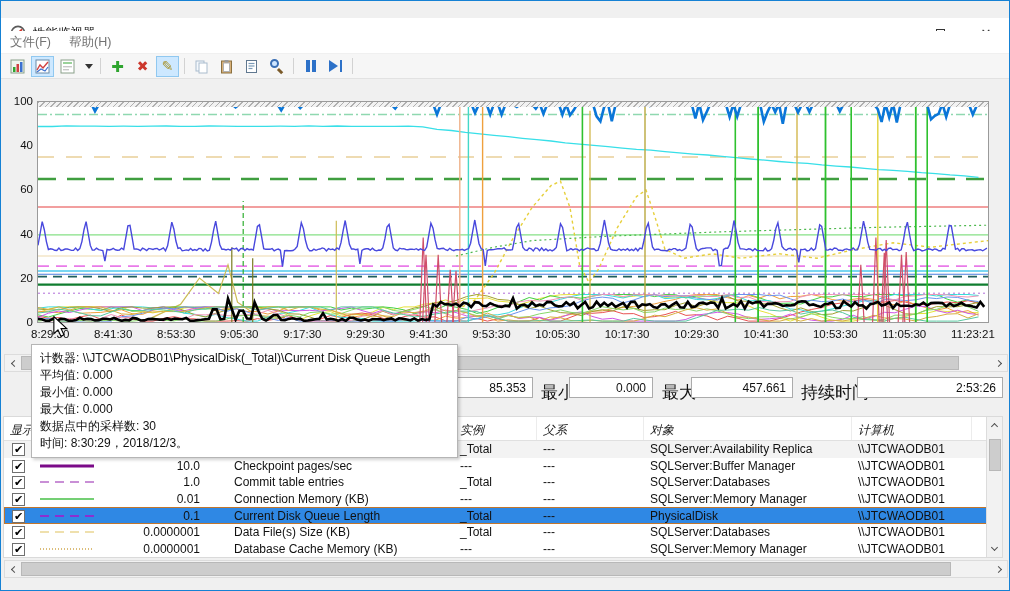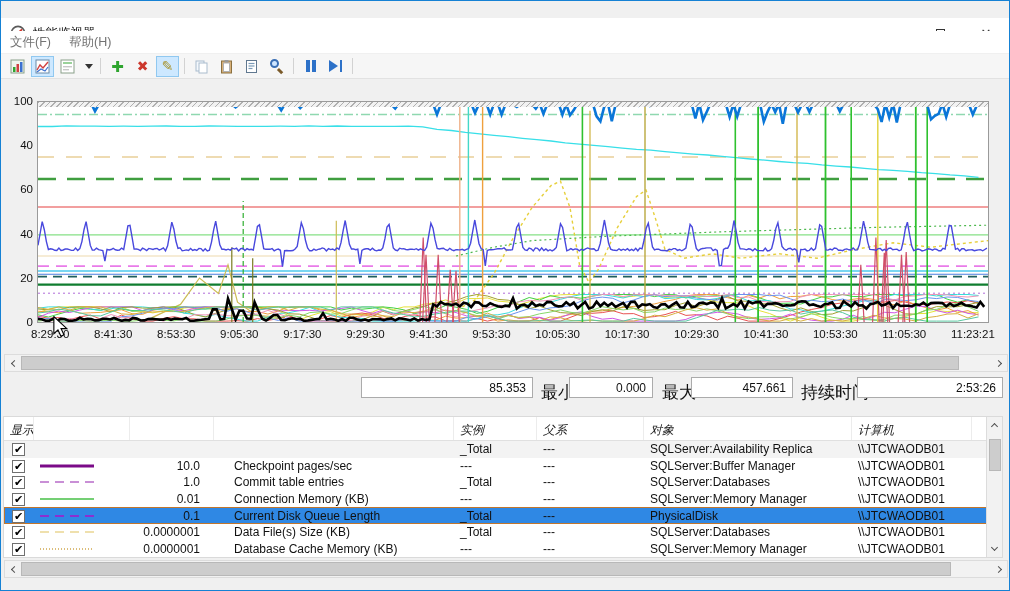--- a/index.html
+++ b/index.html
@@ -411,18 +411,26 @@
     <div class="hs-arrow">
         <span class="chev left"></span>
       </div>
     <div class="hs-thumb" style="width:930px;"></div>
     <div style="flex:1"></div>
     <div class="hs-arrow">
         <span class="chev right"></span>
       </div>
   </div>
 
+  <div class="tooltip">
+    <div>计数器: \\JTCWAODB01\PhysicalDisk(_Total)\Current Disk Queue Length</div>
+    <div>平均值: 0.000</div>
+    <div>最小值: 0.000</div>
+    <div>最大值: 0.000</div>
+    <div>数据点中的采样数:  30</div>
+    <div>时间:   8:30:29，2018/12/3。</div>
+  </div>
 
   <svg class="cursor" width="15" height="21" viewBox="0 0 13 19">
     <polygon points="0.5,0.5 0.5,16 4.2,12.6 6.9,18.3 9.6,17 7,11.4 12.2,11.4" fill="#fff" stroke="#000" stroke-width="1"></polygon>
   </svg>
 
 </div>
 
 </body></html>

